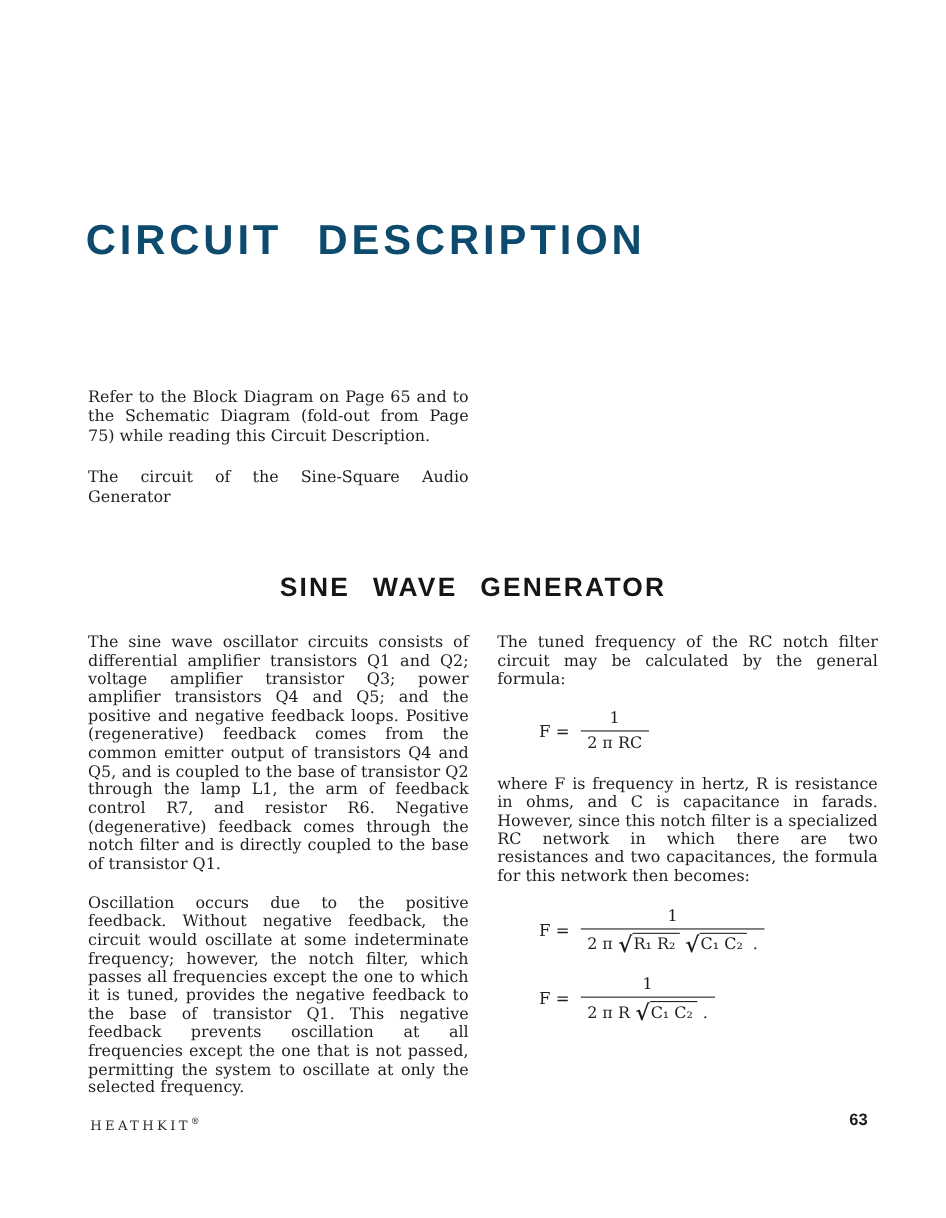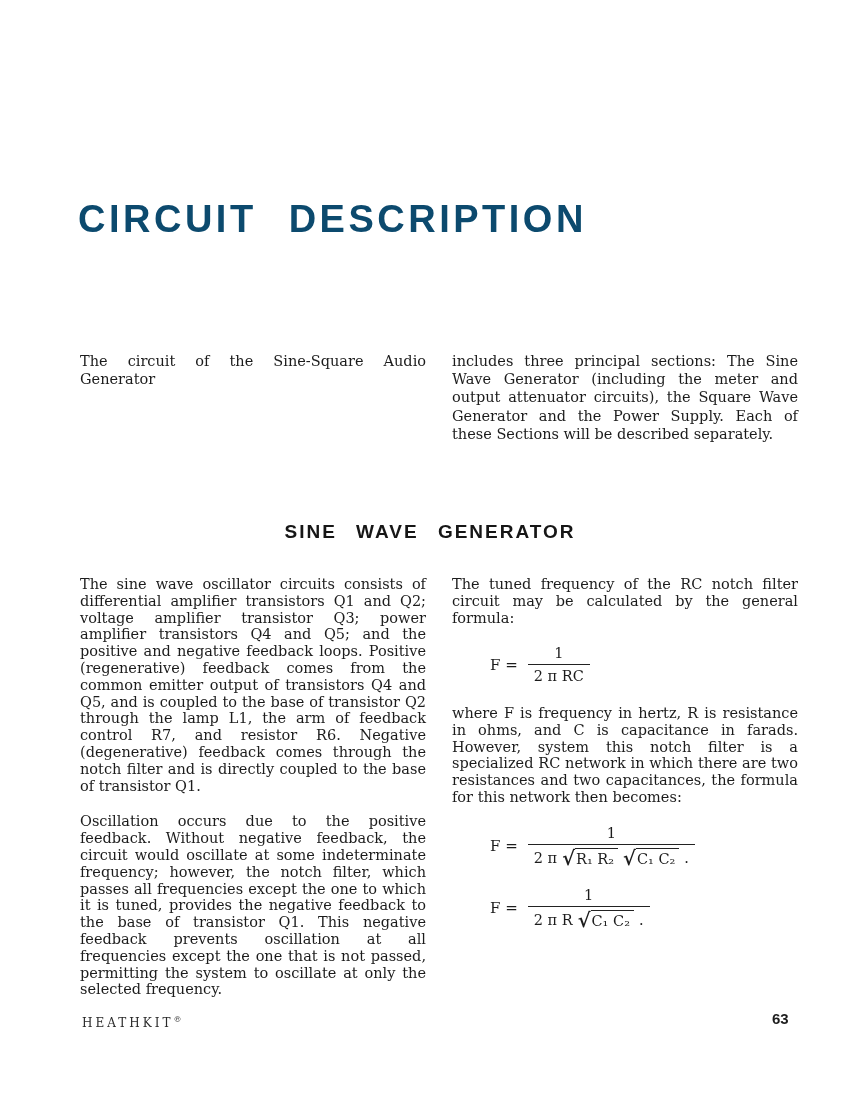--- a/index.html
+++ b/index.html
@@ -32,21 +32,21 @@
   .intro-right { left: 452px; top: 352px; }
 
   .section-heading {
     position: absolute;
     left: 0; top: 521px;
     width: 860px;
     margin: 0;
     text-align: center;
     font-family: "Liberation Sans", sans-serif;
     font-weight: bold;
-    font-size: 19px;
+    font-size: 24px;
     letter-spacing: 2px;
     word-spacing: 12px;
     color: #161616;
   }
 
   .body-left  { left: 80px;  top: 566px; line-height: 16.8px; }
   .body-right { left: 452px; top: 566px; line-height: 16.8px; }
   .body-left p, .body-right p { margin: 10px 0 19px 0; }
 
   .formula {
@@ -98,46 +98,44 @@
   }
 </style>
 </head>
 <body>
 
 <div class="page">
 
   <h1 class="title">CIRCUIT DESCRIPTION</h1>
 
   <div class="col intro-left">
+    <p>Refer to the Block Diagram on Page 65 and to the Schematic Diagram (fold-out from Page 75) while reading this Circuit Description.</p>
     <p>The circuit of the Sine-Square Audio Generator</p>
   </div>
 
-  <div class="col intro-right">
-    <p>includes three principal sections: The Sine Wave Generator (including the meter and output attenuator circuits), the Square Wave Generator and the Power Supply. Each of these Sections will be described separately.</p>
-  </div>
 
   <h2 class="section-heading">SINE WAVE GENERATOR</h2>
 
   <div class="col body-left">
     <p>The sine wave oscillator circuits consists of differential amplifier transistors Q1 and Q2; voltage amplifier transistor Q3; power amplifier transistors Q4 and Q5; and the positive and negative feedback loops. Positive (regenerative) feedback comes from the common emitter output of transistors Q4 and Q5, and is coupled to the base of transistor Q2 through the lamp L1, the arm of feedback control R7, and resistor R6. Negative (degenerative) feedback comes through the notch filter and is directly coupled to the base of transistor Q1.</p>
     <p>Oscillation occurs due to the positive feedback. Without negative feedback, the circuit would oscillate at some indeterminate frequency; however, the notch filter, which passes all frequencies except the one to which it is tuned, provides the negative feedback to the base of transistor Q1. This negative feedback prevents oscillation at all frequencies except the one that is not passed, permitting the system to oscillate at only the selected frequency.</p>
   </div>
 
   <div class="col body-right">
     <p>The tuned frequency of the RC notch filter circuit may be calculated by the general formula:</p>
 
     <div class="formula">
       <span class="f-lhs">F =</span>
       <span class="frac">
         <span class="num">1</span>
         <span class="den">2 π RC</span>
       </span>
     </div>
 
-    <p>where F is frequency in hertz, R is resistance in ohms, and C is capacitance in farads. However, system this notch filter is a specialized RC network in which there are two resistances and two capacitances, the formula for this network then becomes:</p>
+    <p>where F is frequency in hertz, R is resistance in ohms, and C is capacitance in farads. However, since this notch filter is a specialized RC network in which there are two resistances and two capacitances, the formula for this network then becomes:</p>
 
     <div class="formula">
       <span class="f-lhs">F =</span>
       <span class="frac">
         <span class="num">1</span>
         <span class="den">
           <span>2 π</span>
           <span class="radical">
               <span class="rad-sign">√</span>
               <span class="radicand">R₁ R₂</span>

